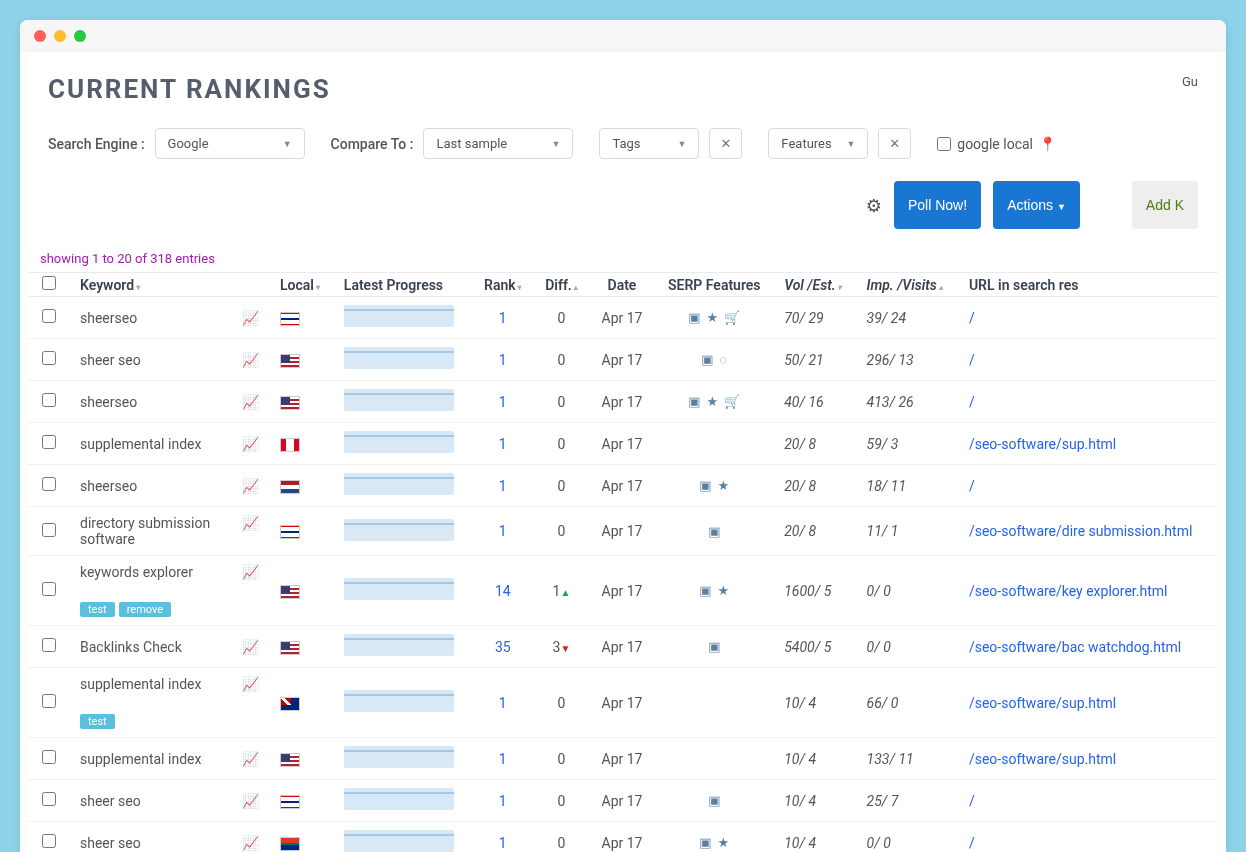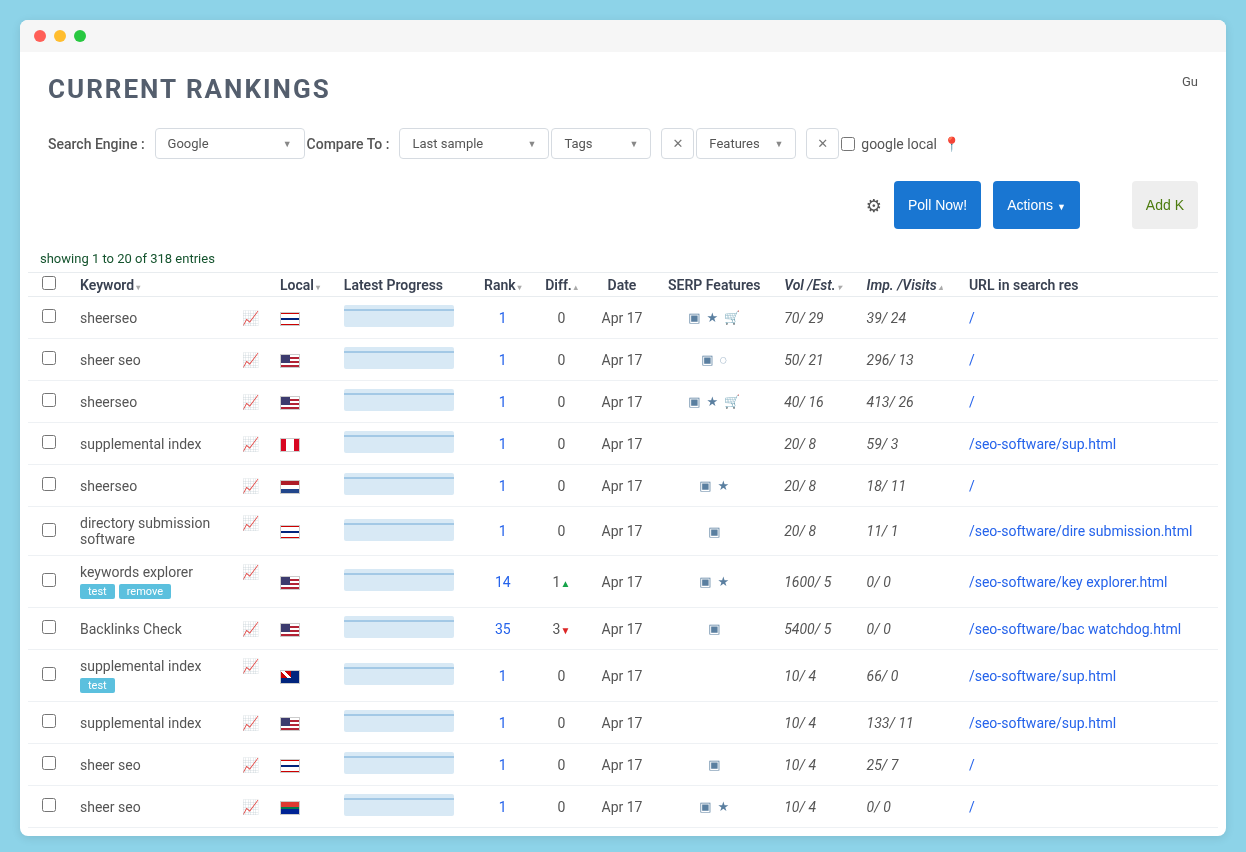--- a/index.html
+++ b/index.html
@@ -6,51 +6,51 @@
 body { font-family: -apple-system, BlinkMacSystemFont, "Segoe UI", Roboto, sans-serif; background: #8dd3e8; padding: 20px; font-size: 14px; color: #4a5568; }
 .window { background: #fff; border-radius: 8px; overflow: hidden; box-shadow: 0 2px 10px rgba(0,0,0,0.1); }
 .titlebar { background: #f6f6f6; padding: 10px 14px; display: flex; align-items: center; gap: 8px; }
 .tbar-dot { width: 12px; height: 12px; border-radius: 50%; }
 .dot-red { background: #ff5f57; }
 .dot-yellow { background: #ffbd2e; }
 .dot-green { background: #28c840; }
 .header { padding: 22px 28px 10px; display: flex; justify-content: space-between; align-items: flex-start; }
 .page-title { font-size: 26px; font-weight: 700; color: #545e6d; letter-spacing: 2px; }
 .top-right { text-align: right; font-size: 13px; color: #555; }
-.filters { padding: 14px 28px; display: flex; align-items: center; gap: 2px; flex-wrap: wrap; }
+.filters { padding: 14px 28px; display: flex; align-items: center; gap: 26px; flex-wrap: wrap; }
 .filter-group { display: flex; align-items: center; gap: 10px; }
 .filter-label { font-size: 14px; color: #555; font-weight: 500; }
 .dropdown { background: #fff; border: 1px solid #d6dbe1; border-radius: 4px; padding: 7px 12px; display: flex; align-items: center; gap: 8px; cursor: pointer; font-size: 13px; color: #555; min-width: 100px; justify-content: space-between; }
 .dropdown.wide { min-width: 150px; }
 .caret { font-size: 9px; color: #888; }
 .tags-close { border: 1px solid #d6dbe1; border-radius: 4px; padding: 7px 10px; cursor: pointer; color: #777; font-size: 13px; }
 .searchbox { display: flex; }
 .searchbox input { border: 1px solid #d6dbe1; border-radius: 4px 0 0 4px; padding: 7px 10px; font-size: 13px; width: 160px; color:#555; }
 .searchbox input::placeholder { color:#888; }
 .search-btn { border: 1px solid #d6dbe1; border-left:none; border-radius: 0 4px 4px 0; padding: 7px 10px; background: #fff; cursor: pointer; color:#555; }
 .checkbox-label { display: flex; align-items: center; gap: 6px; font-size: 14px; color: #555; cursor:pointer; }
 .pin-ico { color:#777; }
 .action-row { padding: 8px 28px 18px; display: flex; justify-content: flex-end; align-items: center; gap: 12px; }
 .gear-btn { font-size: 18px; color: #555; cursor: pointer; }
 .btn { border-radius: 4px; padding: 16px 14px; font-size: 14px; cursor: pointer; border: none; }
 .btn-primary { background: #1976d2; color: #fff; font-weight:500; }
 .btn-add { background: #eee; color: #4d7c0f; margin-left: 40px; }
 .table-area { padding: 0 8px 8px; }
-.entries-info { padding: 4px 12px 6px; font-size: 13px; color: #14532d; }
+.entries-info { padding: 4px 12px 6px; font-size: 13px; color: #a21caf; }
 table { width: 100%; border-collapse: collapse; }
 th { text-align: left; padding: 3px 10px; border-top: 1px solid #e8ecef; border-bottom: 1px solid #e8ecef; font-weight: 600; color: #3a4252; font-size: 14px; vertical-align: middle; }
 th.center, td.center { text-align: center; }
 th.right, td.right { text-align: left; font-style: italic; }
 td { padding: 8px 10px; border-bottom: 1px solid #eef1f4; vertical-align: middle; font-size: 14px; color: #555; }
 .sort-caret { font-size: 8px; color: #aaa; margin-left: 2px; }
 .chk-col { width: 42px; text-align: center; }
 .kw-col { width: 200px; }
 .kw-cell { display: flex; justify-content: space-between; align-items: flex-start; }
 .kw-text { flex:1; }
-.kw-tags { display:flex; gap:4px; margin-top:4px; }
+.kw-tags { display:flex; gap:4px; margin-top:22px; }
 .kw-tag { background:#5bc0de; color:#fff; font-size:11px; padding:1px 8px; border-radius:2px; }
 .chart-btn { color: #3b82f6; cursor: pointer; font-size: 14px; }
 .flag { display:inline-block; width: 20px; height: 14px; border:1px solid #ccc; vertical-align:middle; }
 .flag-gb { background: linear-gradient(0deg,#c00 0 10%,#fff 10% 40%,#00247d 40% 60%,#fff 60% 90%,#c00 90%); }
 .flag-us { background: repeating-linear-gradient(0deg,#b22234 0 2px,#fff 2px 4px); position:relative; }
 .flag-us::after { content:""; position:absolute; left:0; top:0; width:9px; height:8px; background:#3c3b6e; }
 .flag-ca { background:#fff; position:relative; }
 .flag-ca::before,.flag-ca::after { content:""; position:absolute; top:0; width:5px; height:100%; background:#d80621; }
 .flag-ca::before{left:0}.flag-ca::after{right:0}
 .flag-nl { background:linear-gradient(#ae1c28 0 33%,#fff 33% 66%,#21468b 66%); }

